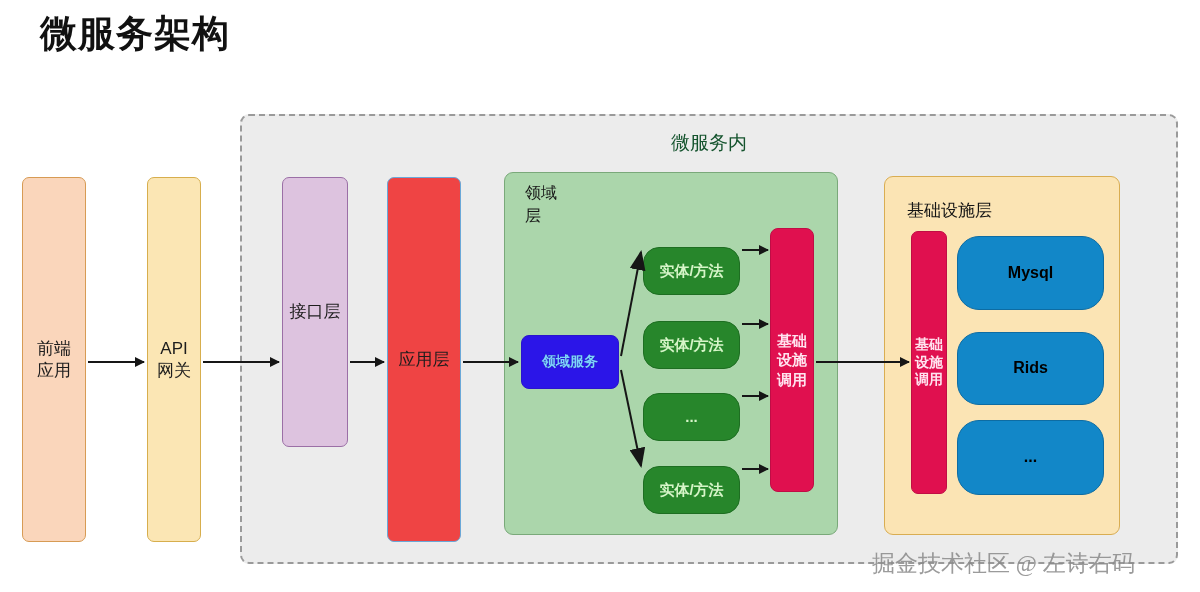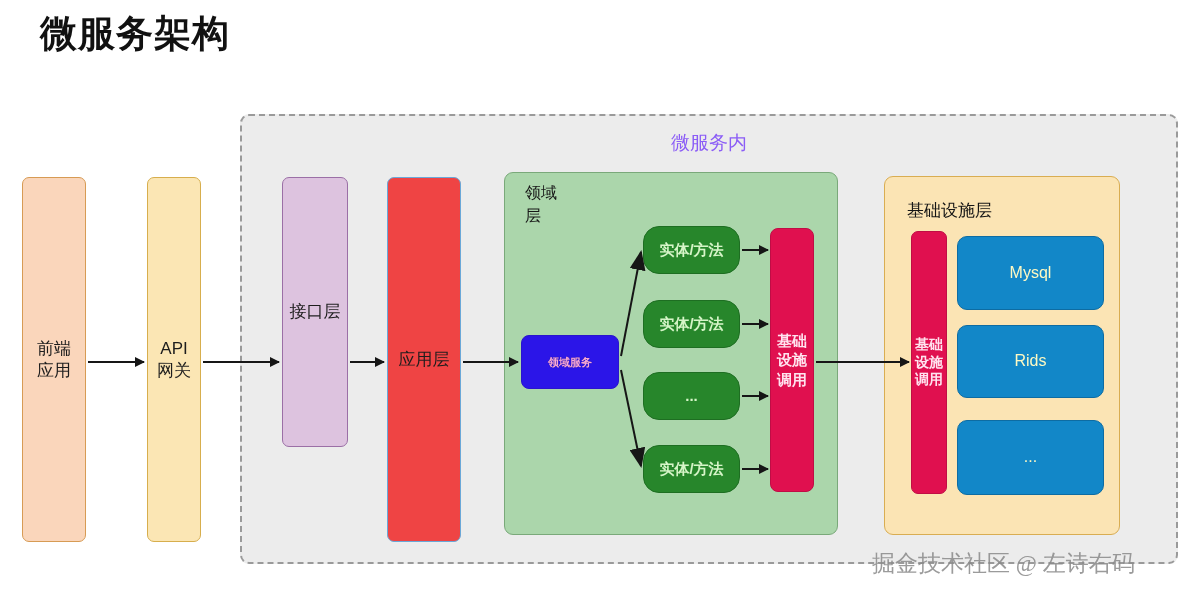--- a/index.html
+++ b/index.html
@@ -45,21 +45,21 @@
     border-radius: 9px;
     box-sizing: border-box;
   }
   .ms-title {
     position: absolute;
     left: 0;
     top: 14px;
     width: 100%;
     text-align: center;
     font-size: 19px;
-    color: #8b5cf6;
+    color: #14532d;
     font-weight: normal;
   }
 
   
   .box {
     position: absolute;
     box-sizing: border-box;
     border-radius: 7px;
     display: flex;
     align-items: center;
@@ -112,34 +112,35 @@
     font-size: 16px;
     color: #161616;
     line-height: 1.45;
   }
 
   .box-domain-service {
     left: 521px; top: 335px; width: 98px; height: 54px;
     background: #2b15e8;
     border: 1.5px solid #2a14cf;
     border-radius: 8px;
-    color: #f9a8d4;
-    font-size: 11px;
+    color: #7dd3fc;
+    font-size: 14px;
     font-weight: bold;
     text-shadow: 0 0 1px rgba(0,0,0,0.4);
   }
 
   .box-entity {
     left: 643px; width: 97px; height: 48px;
     background: #27862b;
     border: 1.5px solid #1e6e22;
     border-radius: 16px;
     color: #d6f5c8;
     font-size: 15px;
     font-weight: bold;
+    margin-top: 21px;
   }
   .e1 { top: 226px; }
   .e2 { top: 300px; }
   .e3 { top: 372px; }
   .e4 { top: 445px; }
 
   .bar-infra-call {
     left: 770px; top: 228px; width: 44px; height: 264px;
     background: #e0104f;
     border: 1.5px solid #c00d45;
@@ -177,26 +178,27 @@
     font-size: 14px;
     font-weight: bold;
     line-height: 1.28;
     padding: 0 2px;
   }
 
   .box-store {
     left: 957px; width: 147px;
     background: #1287c8;
     border: 1.5px solid #0d6ca3;
-    border-radius: 10px;
-    color: #fef9c3;
+    border-radius: 22px;
+    color: #000000;
     font-size: 16px;
+    font-weight: bold;
   }
   .s1 { top: 236px; height: 74px; }
-  .s2 { top: 325px; height: 73px; }
+  .s2 { top: 332px; height: 73px; }
   .s3 { top: 420px; height: 75px; }
 
   
   .arrow {
     position: absolute;
     height: 2px;
     background: #161616;
   }
   .arrow::after {
     content: "";

